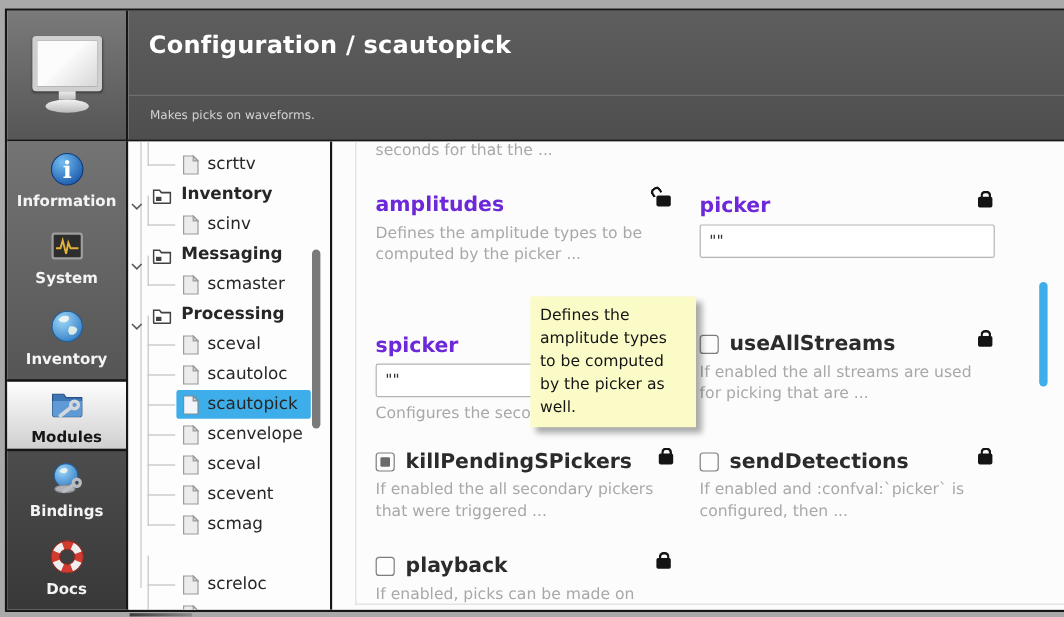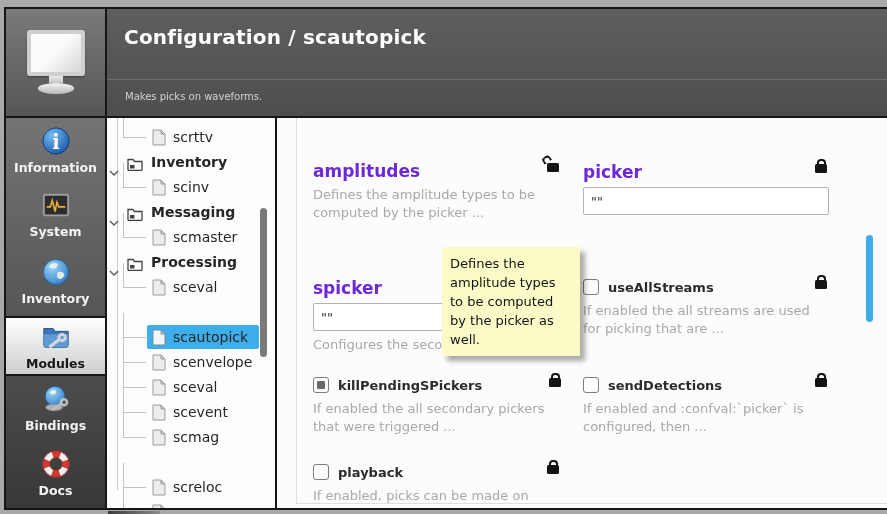--- a/index.html
+++ b/index.html
@@ -47,21 +47,21 @@
   .main .hline{position:absolute;left:19px;right:10px;bottom:4px;height:1px;background:#dedede;}
   .clipped-text{position:absolute;left:36px;top:0px;font-size:13px;color:#a8a8a8;}
   .field{position:absolute;}
   .flabel{font-size:17px;font-weight:bold;color:#6d28d9;margin-bottom:5px;}
   .finput{display:block;box-sizing:border-box;width:100%;height:28px;border:1px solid #b3b3b3;border-radius:2px;background:#ffffff;font-family:"DejaVu Sans","Liberation Sans",sans-serif;font-size:13px;color:#333;padding:0 7px;}
   .fhelp{font-size:13px;color:#a8a8a8;line-height:18px;margin-top:5px;}
   .fhelp.nowrap{white-space:nowrap;}
   .cbrow{display:flex;align-items:center;gap:9px;height:18px;}
   .cbox{width:16px;height:16px;box-sizing:border-box;border:1px solid #7d7d7d;border-radius:3px;background:#fdfdfd;display:flex;align-items:center;justify-content:center;cursor:pointer;}
   .cbox.partial::after{content:"";width:8px;height:8px;background:#6b6b6b;border-radius:1px;}
-  .cblabel{font-size:13px;font-weight:bold;color:#2b2b2b;}
+  .cblabel{font-size:17px;font-weight:bold;color:#2b2b2b;}
   .cbhelp{font-size:13px;color:#a8a8a8;line-height:18px;margin-top:6px;}
 
   
   .lock{position:absolute;right:2px;top:2px;width:12px;height:9px;background:#141414;border-radius:1.5px;cursor:pointer;}
   .lock::before{content:"";position:absolute;left:1.5px;top:-5px;width:5px;height:5px;border:2px solid #141414;border-bottom:none;border-radius:4px 4px 0 0;}
   .lock.open::before{left:-5px;top:-7px;transform:rotate(-35deg);}
 
   
   .tooltip{position:absolute;left:165px;top:129px;width:122px;background:#fbfbc8;color:#141414;font-size:13px;line-height:19px;padding:7px 8px;box-shadow:5px 5px 5px rgba(0,0,0,.33);z-index:10;}
 
@@ -236,20 +236,28 @@
 
       <div class="trow file" style="top:157px">
         <span class="conn"></span>
         <span class="ticon"><svg width="14" height="17" viewBox="0 0 14 17">
               <path d="M1 1 h8 l4 4 v11 h-12 z" fill="#ececec" stroke="#9b9b9b"></path>
               <path d="M9 1 l4 4 h-4 z" fill="#cfcfcf" stroke="#9b9b9b"></path>
             </svg></span>
         <span class="tlabel">sceval</span>
       </div>
 
+      <div class="trow file" style="top:182px">
+        <span class="conn"></span>
+        <span class="ticon"><svg width="14" height="17" viewBox="0 0 14 17">
+              <path d="M1 1 h8 l4 4 v11 h-12 z" fill="#ececec" stroke="#9b9b9b"></path>
+              <path d="M9 1 l4 4 h-4 z" fill="#cfcfcf" stroke="#9b9b9b"></path>
+            </svg></span>
+        <span class="tlabel">scautoloc</span>
+      </div>
 
       <div class="trow file" style="top:207px">
         <span class="conn"></span>
         <span class="hl"></span>
         <span class="ticon"><svg width="14" height="17" viewBox="0 0 14 17">
               <path d="M1 1 h8 l4 4 v11 h-12 z" fill="#f2f6fa" stroke="#7f8b94"></path>
               <path d="M9 1 l4 4 h-4 z" fill="#cdd6dd" stroke="#7f8b94"></path>
             </svg></span>
         <span class="tlabel">scautopick</span>
       </div>
@@ -308,20 +316,21 @@
             </svg></span>
       </div>
 
       <div class="tree-scrollbar"></div>
     </div>
 
     <div class="main">
       <div class="vline"></div>
       <div class="hline"></div>
 
+      <div class="clipped-text">seconds for that the ...</div>
 
       <div class="field" style="left:36px;top:43px;width:248px">
         <div class="flabel">amplitudes</div>
         <span class="lock open"></span>
         <div class="fhelp">Defines the amplitude types to be computed by the picker ...</div>
       </div>
 
       <div class="field" style="left:306px;top:44px;width:246px">
         <div class="flabel">picker</div>
         <span class="lock"></span>

